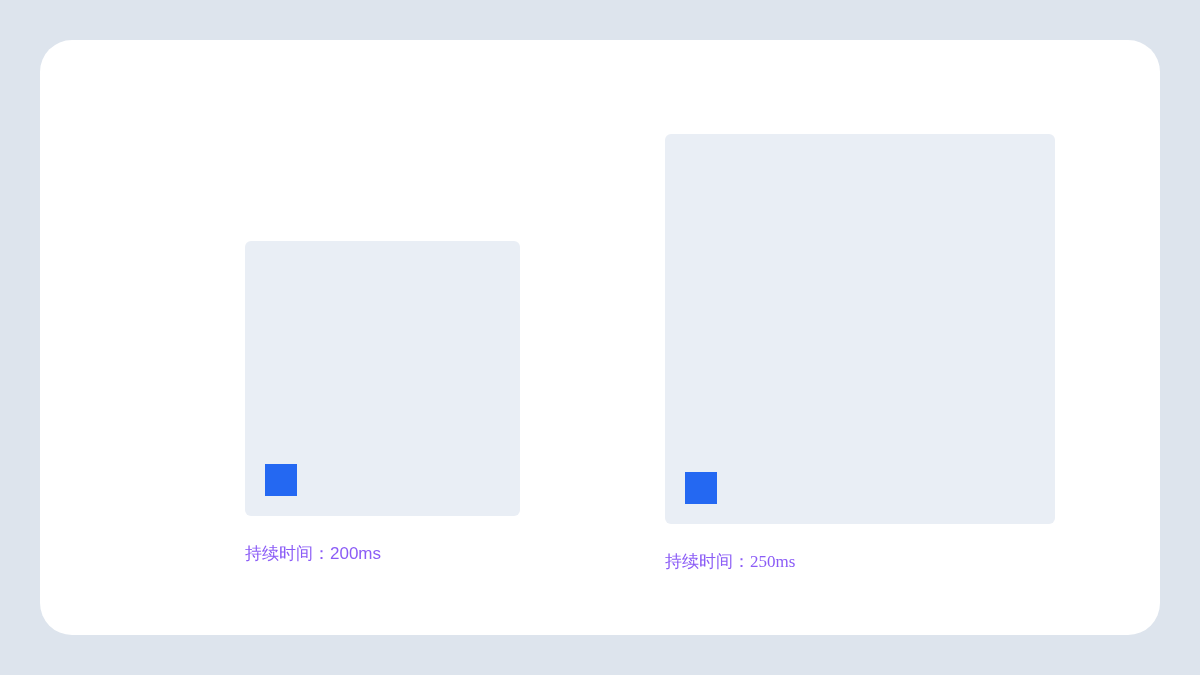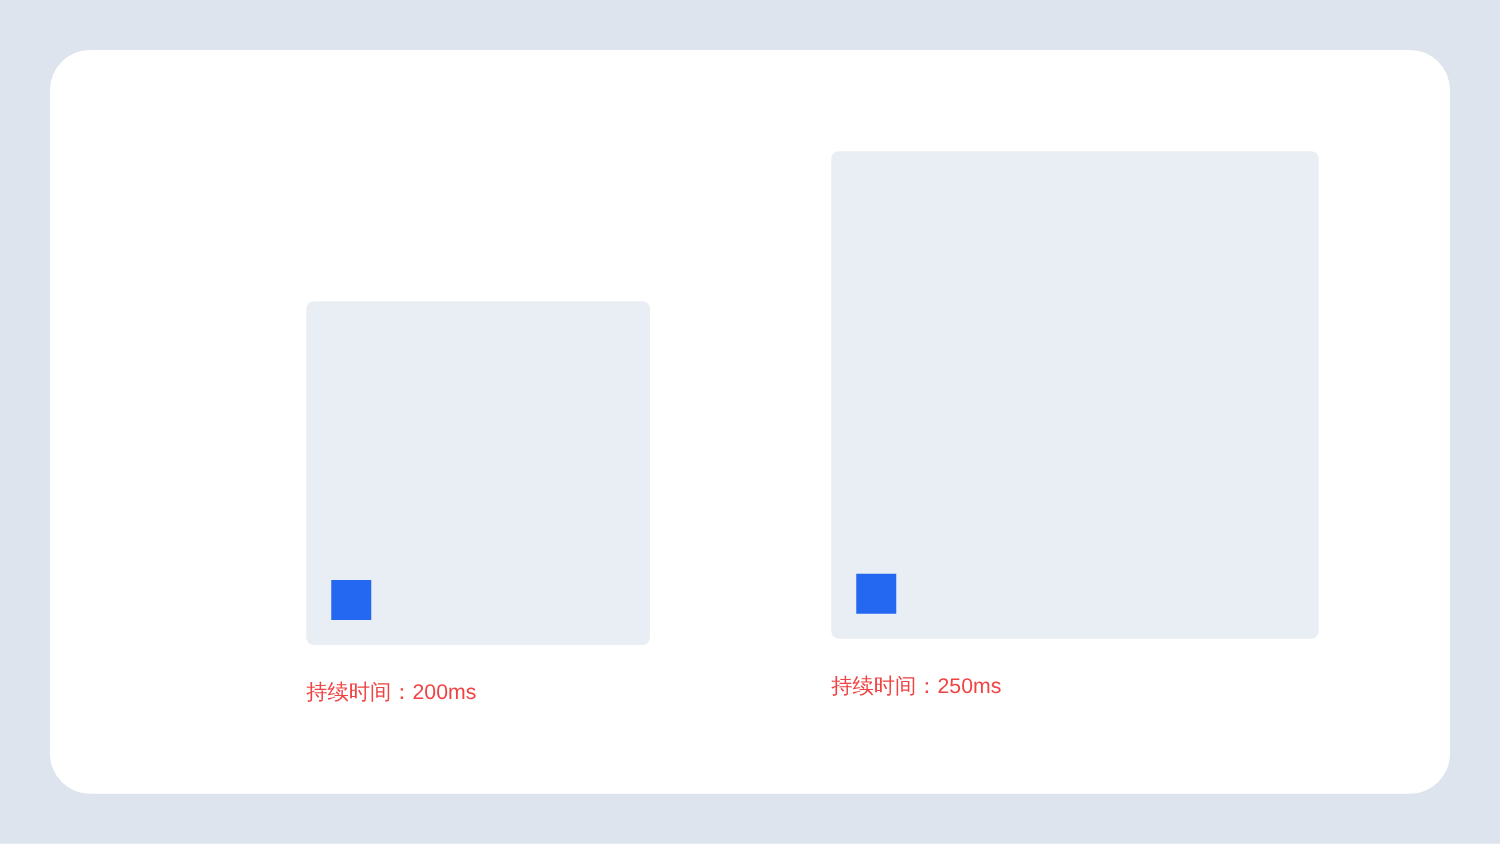--- a/index.html
+++ b/index.html
@@ -27,21 +27,22 @@
       position: absolute;
       display: flex;
       flex-direction: column;
     }
     .demo-group.left {
       left: 205px;
       bottom: 70px;
     }
     .demo-group.right {
       left: 625px;
-      bottom: 75px;
+      bottom: 62px;
+      font-family: Liberation Serif, serif;
     }
     .box {
       background: #e9eef5;
       border-radius: 6px;
       position: relative;
     }
     .box.small {
       width: 275px;
       height: 275px;
     }
@@ -53,21 +54,21 @@
       position: absolute;
       width: 32px;
       height: 32px;
       background: #2468f2;
       left: 20px;
       bottom: 20px;
     }
     .caption {
       margin-top: 26px;
       font-size: 17px;
-      color: #ef4444;
+      color: #8b5cf6;
       font-weight: 400;
     }
   </style>
 </head>
 <body>
 
 <div class="card">
   <div class="demo-group left">
     <div class="box small">
       <div class="marker"></div>

